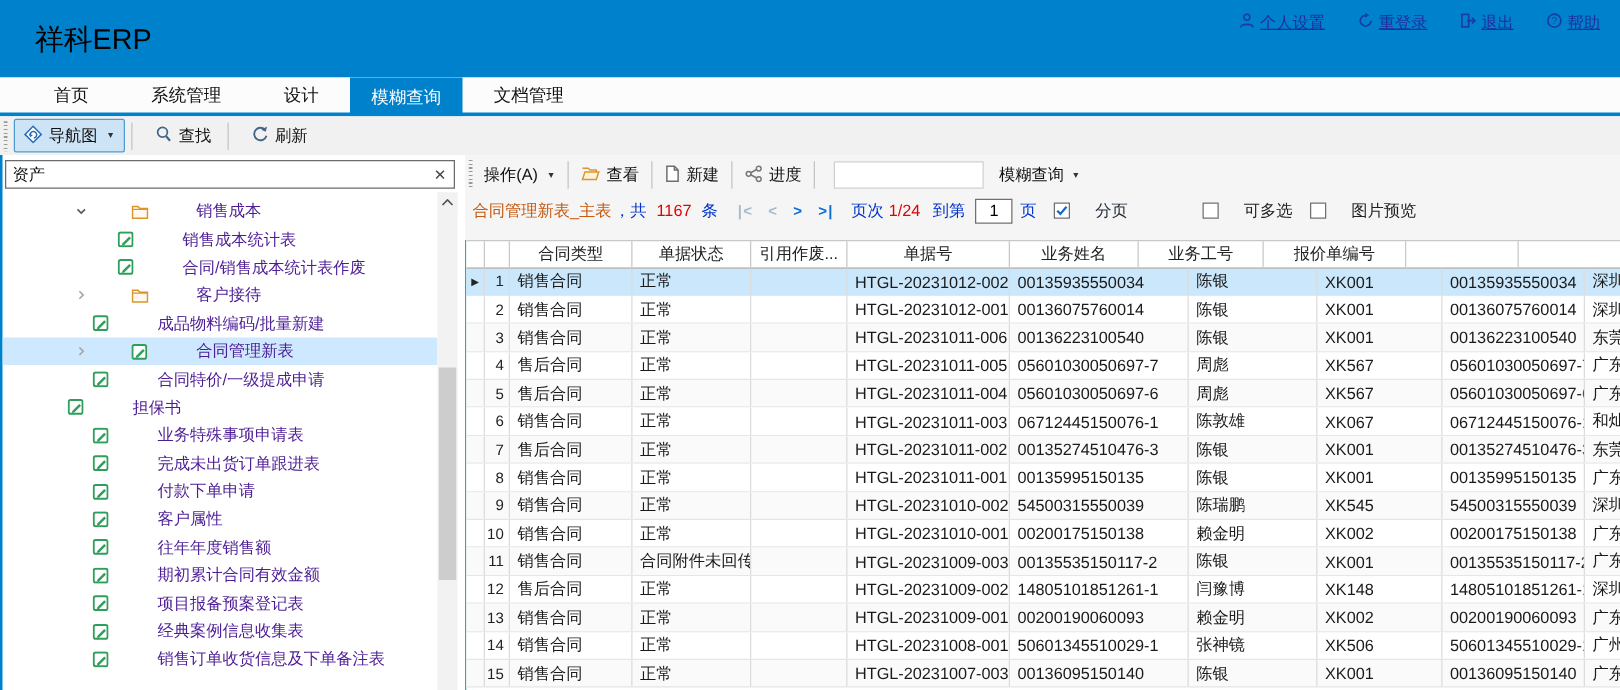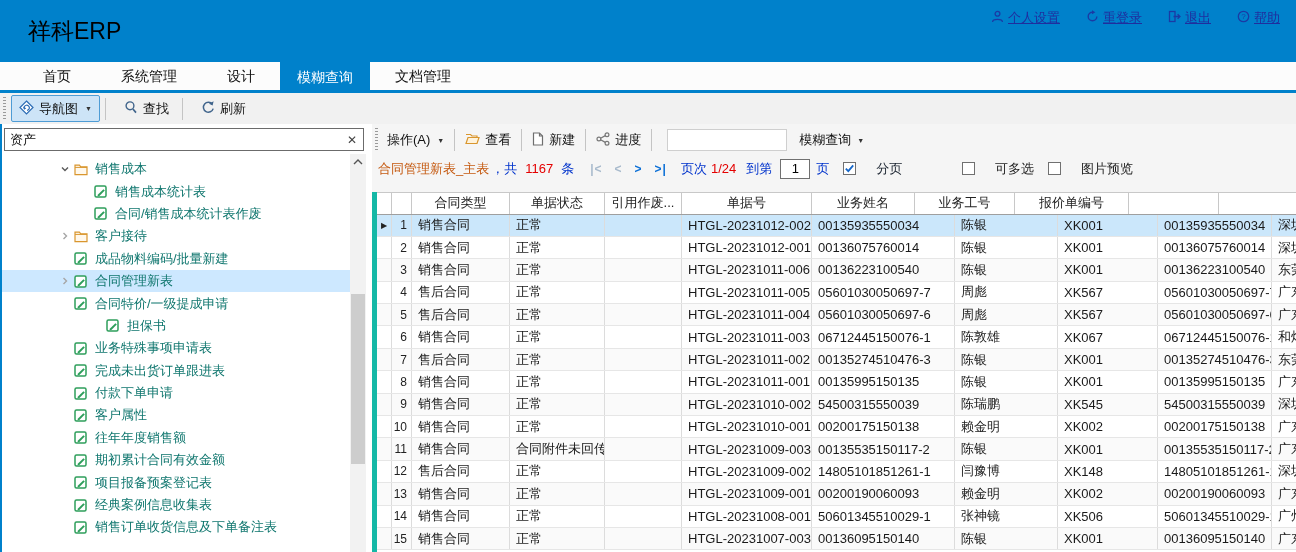--- a/index.html
+++ b/index.html
@@ -31,21 +31,21 @@
   
   .content{position:absolute;left:0;top:124px;width:1296px;height:428px;}
   .sidebar{position:absolute;left:0;top:0;width:366px;height:428px;border-left:2px solid #0081CB;
            box-sizing:border-box;background:#fff;}
   .search-box{position:absolute;left:2px;top:4px;width:360px;height:23px;box-sizing:border-box;
               border:1px solid #6B6B6B;background:#fff;display:flex;align-items:center;}
   .search-box input{flex:1;border:none;outline:none;font-size:13px;padding:0 0 0 5px;
                     font-family:inherit;color:#111;background:transparent;}
   .clear-x{width:22px;text-align:center;font-size:12px;color:#444;cursor:pointer;}
   .tree{position:absolute;left:0;top:30px;width:348px;bottom:0;overflow:hidden;padding-top:4px;}
-  .tree-item{height:22.4px;display:flex;align-items:center;font-size:13px;color:#0f766e;cursor:pointer;}
+  .tree-item{height:22.4px;display:flex;align-items:center;font-size:13px;color:#4c1d95;cursor:pointer;gap:31px;}
   .tree-item.sel{background:#CDE8FF;}
   .tw-arrow{width:18px;flex:none;display:flex;justify-content:center;}
   .tw-icon{width:18px;flex:none;display:flex;align-items:center;}
   .tree-label{margin-left:3px;white-space:nowrap;}
   .vscroll{position:absolute;right:0;top:30px;bottom:0;width:16px;background:#F2F2F2;}
   .vscroll .up{height:16px;display:flex;align-items:center;justify-content:center;background:#F2F2F2;cursor:pointer;}
   .vscroll .thumb{position:absolute;left:1px;right:1px;top:140px;height:170px;background:#CDCDCD;cursor:pointer;}
   
   .main{position:absolute;left:372px;top:0;width:924px;height:428px;background:#F5F5F5;}
   .main-toolbar{position:absolute;left:0;top:4px;width:924px;height:24px;display:flex;align-items:center;}
@@ -60,21 +60,21 @@
   .pg{font-weight:bold;font-size:12px;letter-spacing:1px;cursor:pointer;}
   .pg.dis{color:#A8BACC;} .pg.en{color:#0B6FD6;}
   .goto-input{width:30px;height:20px;box-sizing:border-box;border:1px solid #707070;text-align:center;
               font-size:13px;margin:0 6px 0 8px;font-family:inherit;}
   .cb{width:13px;height:13px;box-sizing:border-box;border:1px solid #707070;background:#fff;flex:none;
       display:inline-flex;align-items:center;justify-content:center;cursor:pointer;}
   .cb-label{margin-left:20px;}
   .right-checks{margin-left:auto;margin-right:163px;display:flex;align-items:center;font-size:13px;color:#222;}
   
   .grid{position:absolute;left:0;top:68px;right:0;bottom:0;overflow:hidden;background:#fff;
-        border-left:5px solid #14b8a6;box-sizing:border-box;}
+        border-left:1px solid #14b8a6;box-sizing:border-box;}
   .tr{display:flex;height:22.4px;box-sizing:border-box;border-bottom:1px solid #E6E6E6;background:#fff;}
   .tr.alt{background:#FAFAFA;}
   .tr.sel{background:#CBE7FB;}
   .tr.head{height:22.5px;border-top:1px solid #C8C8C8;border-bottom:1px solid #9F9F9F;background:#fff;}
   .td,.th{flex:none;box-sizing:border-box;border-right:1px solid #DCDCDC;overflow:hidden;
           white-space:nowrap;display:flex;align-items:center;padding:0 6px;font-size:13px;color:#1A1A1A;}
   .th{border-right:1px solid #C8C8C8;justify-content:center;color:#222;padding:0 2px;}
   .td.numc{justify-content:flex-end;padding:0 4px;font-size:12px;color:#222;}
   .td.selc{padding:0;justify-content:center;font-size:8px;color:#222;}
 </style>
@@ -238,21 +238,21 @@
           </div>
           <div class="tree-item" style="padding-left: 72px;">
             <span class="tw-icon">
               <svg width="13" height="13" viewBox="0 0 13 13">
                 <rect x="1" y="1" width="11" height="11" rx="1.5" fill="#fff" stroke="#2E9E5B" stroke-width="1.5"></rect>
                 <path d="M4 9.6 L9.4 4.2 L10.8 5.6 L5.4 11 L3.4 11.3 Z" fill="#2E9E5B"></path>
               </svg>
             </span>
             <span class="tree-label">合同特价/一级提成申请</span>
           </div>
-          <div class="tree-item" style="padding-left: 104px;">
+          <div class="tree-item" style="padding-left: 52px;">
             <span class="tw-icon">
               <svg width="13" height="13" viewBox="0 0 13 13">
                 <rect x="1" y="1" width="11" height="11" rx="1.5" fill="#fff" stroke="#2E9E5B" stroke-width="1.5"></rect>
                 <path d="M4 9.6 L9.4 4.2 L10.8 5.6 L5.4 11 L3.4 11.3 Z" fill="#2E9E5B"></path>
               </svg>
             </span>
             <span class="tree-label">担保书</span>
           </div>
           <div class="tree-item" style="padding-left: 72px;">
             <span class="tw-icon">

